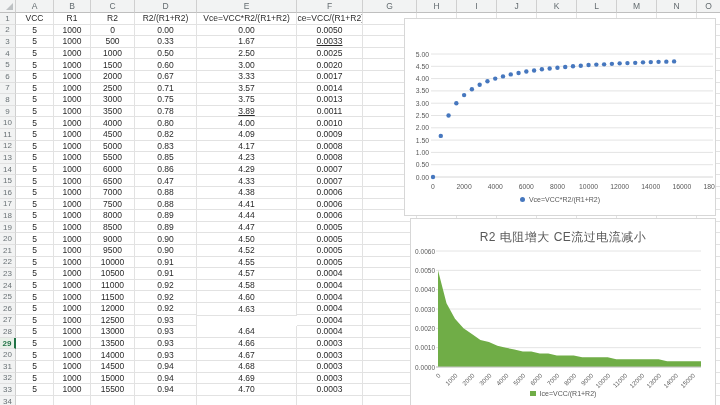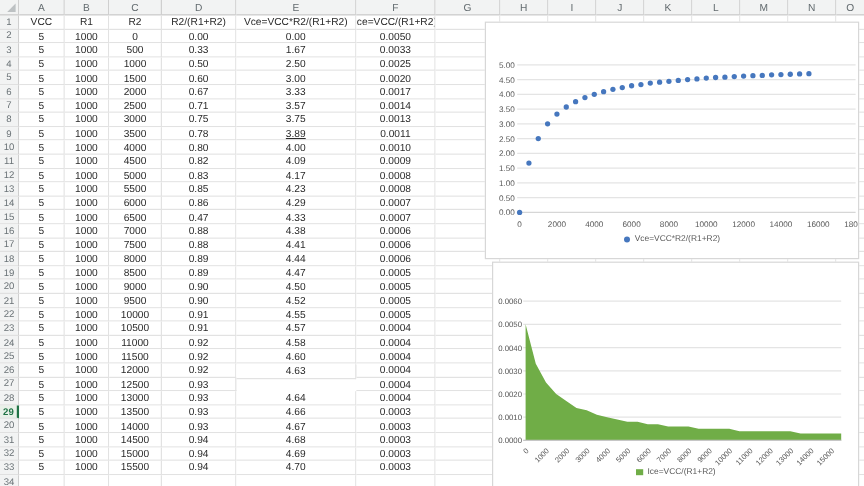--- a/index.html
+++ b/index.html
@@ -87,21 +87,21 @@
       <div class="c" style="left: 577px; top: 24.6px; width: 40px; height: 11.6px;"></div>
       <div class="c" style="left: 617px; top: 24.6px; width: 40px; height: 11.6px;"></div>
       <div class="c" style="left: 657px; top: 24.6px; width: 40px; height: 11.6px;"></div>
       <div class="c" style="left: 697px; top: 24.6px; width: 24px; height: 11.6px;"></div>
       <div class="rh" style="top: 36.2px; height: 11.6px;">3</div>
       <div class="c" style="left: 16px; top: 36.2px; width: 38px; height: 11.6px;">5</div>
       <div class="c" style="left: 54px; top: 36.2px; width: 37px; height: 11.6px;">1000</div>
       <div class="c" style="left: 91px; top: 36.2px; width: 44px; height: 11.6px;">500</div>
       <div class="c" style="left: 135px; top: 36.2px; width: 62px; height: 11.6px;">0.33</div>
       <div class="c" style="left: 197px; top: 36.2px; width: 100px; height: 11.6px;">1.67</div>
-      <div class="c" style="left: 297px; top: 36.2px; width: 66px; height: 11.6px;">0.0033</div>
+      <div class="c" style="left: 297px; top: 36.2px; width: 66px; height: 11.6px; text-decoration: underline;">0.0033</div>
       <div class="c" style="left: 363px; top: 36.2px; width: 54px; height: 11.6px;"></div>
       <div class="c" style="left: 417px; top: 36.2px; width: 40px; height: 11.6px;"></div>
       <div class="c" style="left: 457px; top: 36.2px; width: 40px; height: 11.6px;"></div>
       <div class="c" style="left: 497px; top: 36.2px; width: 40px; height: 11.6px;"></div>
       <div class="c" style="left: 537px; top: 36.2px; width: 40px; height: 11.6px;"></div>
       <div class="c" style="left: 577px; top: 36.2px; width: 40px; height: 11.6px;"></div>
       <div class="c" style="left: 617px; top: 36.2px; width: 40px; height: 11.6px;"></div>
       <div class="c" style="left: 657px; top: 36.2px; width: 40px; height: 11.6px;"></div>
       <div class="c" style="left: 697px; top: 36.2px; width: 24px; height: 11.6px;"></div>
       <div class="rh" style="top: 47.8px; height: 11.6px;">4</div>
@@ -669,20 +669,21 @@
         <circle cx="261.33333333333337" cy="42.62599999999999" r="2.2" fill="#4677BE"></circle>
         <circle cx="269.1111111111111" cy="42.379999999999995" r="2.2" fill="#4677BE"></circle>
       </svg>
     <div class="legend">
       <span class="dotm" id="m1" style="background: rgb(70, 119, 190);"></span>
       <span>Vce=VCC*R2/(R1+R2)</span>
     </div>
   </div>
 
   <div class="chart" id="chart2">
+    <div class="chart-title">R2 电阻增大 CE流过电流减小</div>
     <svg class="plot" id="plot2" width="304" height="190">
         <line x1="25" y1="148" x2="290" y2="148" stroke="#E4E4E4" stroke-width="1"></line>
         <text x="24" y="150.5" text-anchor="end" font-size="6.5" fill="#595959">0.0000</text>
         <line x1="25" y1="128.66666666666666" x2="290" y2="128.66666666666666" stroke="#E4E4E4" stroke-width="1"></line>
         <text x="24" y="131.16666666666666" text-anchor="end" font-size="6.5" fill="#595959">0.0010</text>
         <line x1="25" y1="109.33333333333334" x2="290" y2="109.33333333333334" stroke="#E4E4E4" stroke-width="1"></line>
         <text x="24" y="111.83333333333334" text-anchor="end" font-size="6.5" fill="#595959">0.0020</text>
         <line x1="25" y1="90" x2="290" y2="90" stroke="#E4E4E4" stroke-width="1"></line>
         <text x="24" y="92.5" text-anchor="end" font-size="6.5" fill="#595959">0.0030</text>
         <line x1="25" y1="70.66666666666667" x2="290" y2="70.66666666666667" stroke="#E4E4E4" stroke-width="1"></line>

